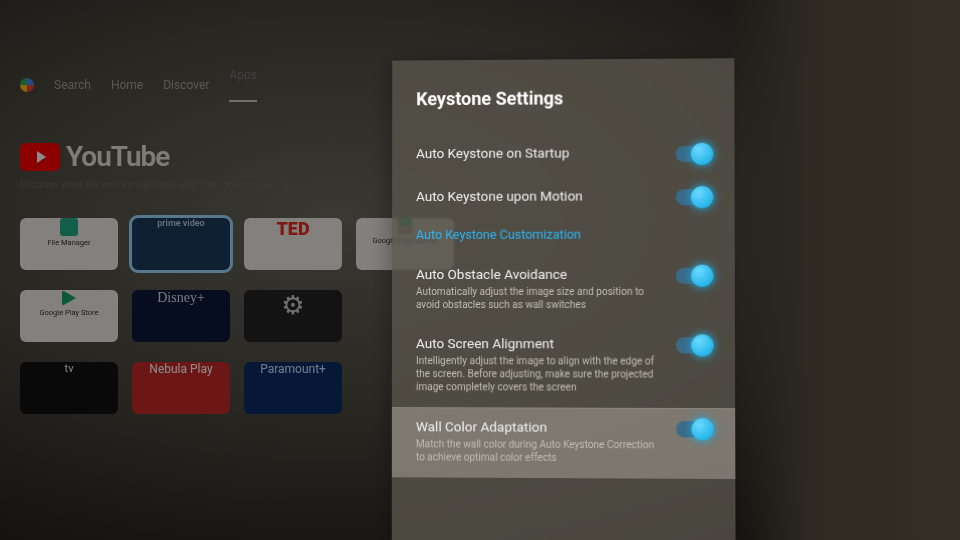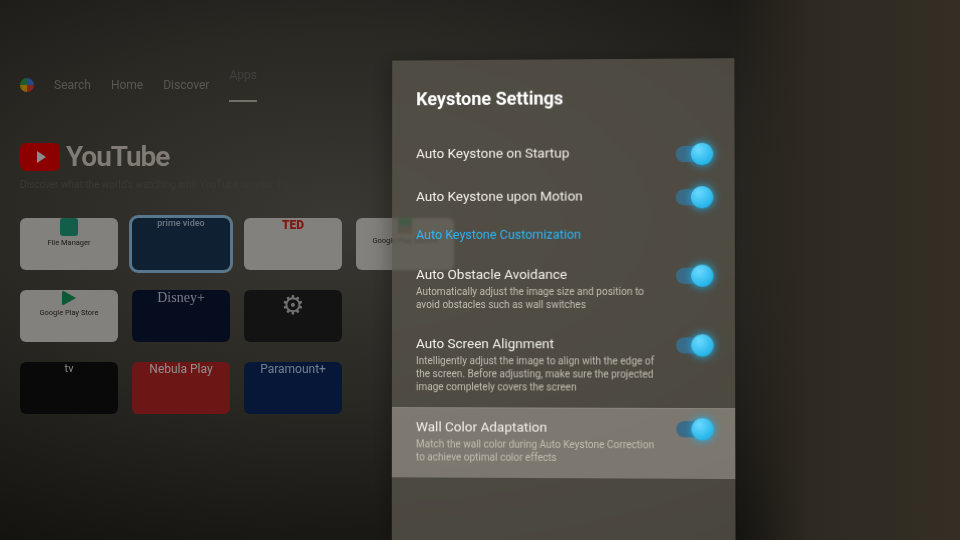--- a/index.html
+++ b/index.html
@@ -22,21 +22,21 @@
   .ytlogo .play::after { content: ""; border-left: 9px solid #fff; border-top: 6px solid transparent; border-bottom: 6px solid transparent; margin-left: 2px; }
   .ytlogo .word { font-size: 28px; font-weight: 600; letter-spacing: -1px; color: #e8e2d5; }
   .subtext { font-size: 10px; color: #6a665b; margin-bottom: 28px; }
 
   .tiles { display: flex; gap: 14px; margin-bottom: 20px; }
   .tile { width: 98px; height: 52px; border-radius: 6px; background: #eceae3; display: flex; flex-direction: column; align-items: center; justify-content: flex-start; font-size: 7.5px; color: #333; gap: 2px; }
   .tile.sel { outline: 3px solid #9fd9ff; }
   .tile .ic { width: 18px; height: 18px; border-radius: 3px; }
   .tile.fm .ic { background: #2a8; }
   .tile.pv { background: #1a3a5a; color: #bcd; } .tile.pv .word2 { font-size: 9px; font-weight: 600; }
-  .tile.ted { font-size: 12px; font-weight: 900; color: #e62b1e; }
+  .tile.ted { font-size: 18px; font-weight: 900; color: #e62b1e; }
   .tile.gp .ic { width:0;height:0;border-left:14px solid; border-image: linear-gradient(135deg,#00c853,#2962ff,#ffab00,#d50000) 1; border-top:8px solid transparent; border-bottom:8px solid transparent; }
   .tile.mus { background: #1c1c1c; color: #ddd; } .tile.mus .ic { border-radius: 50%; background: radial-gradient(#fff 30%, #ff0000 32%); }
   .tile.ps .ic { width:0;height:0;border-left:14px solid #1aa260;border-top:8px solid transparent;border-bottom:8px solid transparent; }
   .tile.dsn { background: #0b1736; color: #d7dff2; font-family: Georgia, serif; font-size: 14px; }
   .tile.cog { background: #222; color: #ccc; font-size: 26px; }
   .tile.atv { background: #111; color: #eee; font-size: 11px; }
   .tile.neb { background: #c62828; color: #fff; font-size: 12px; }
   .tile.par { background: #0b2a66; color: #cfe0ff; font-size: 12px; }
 
   

